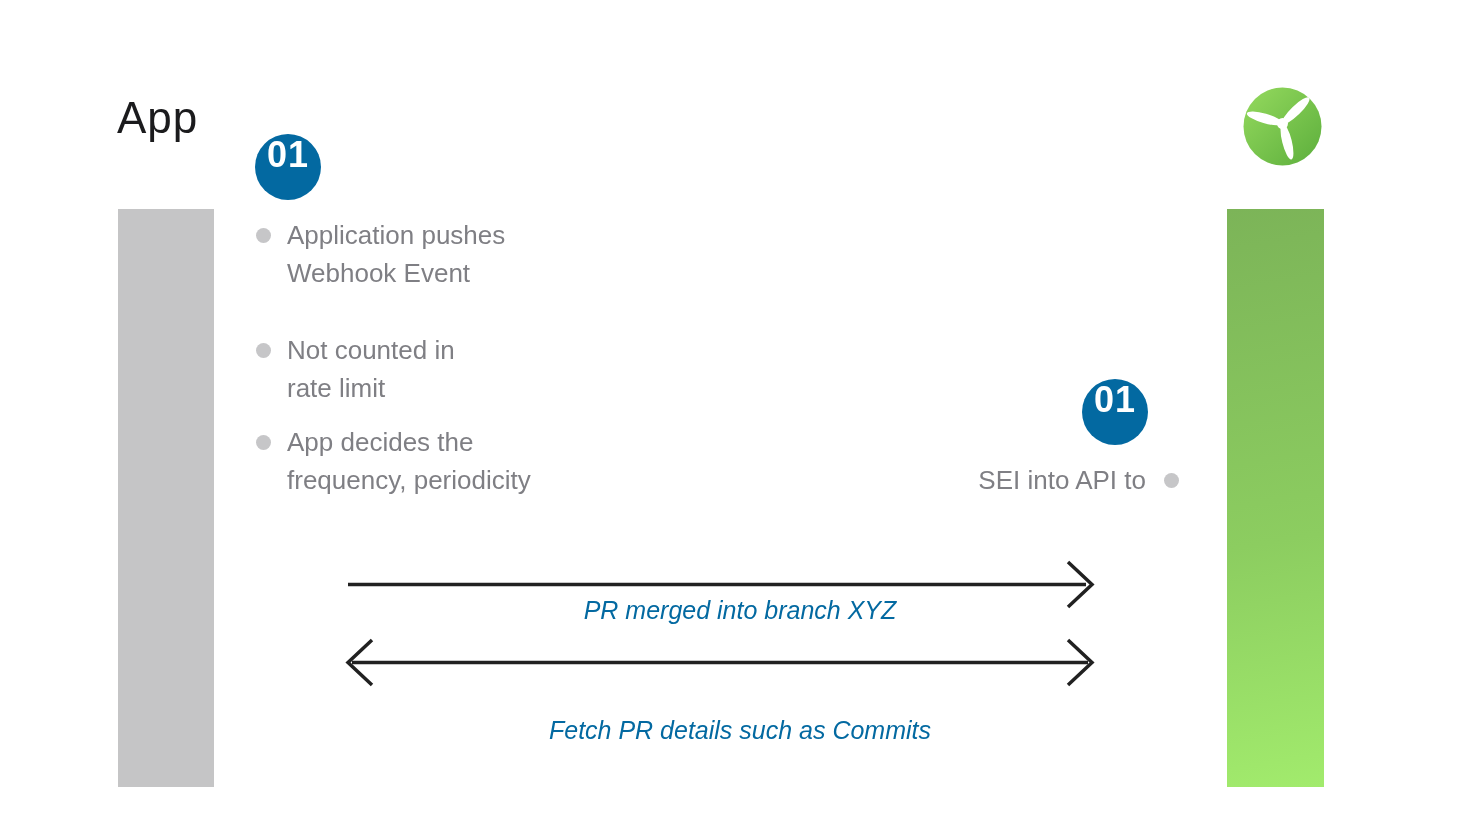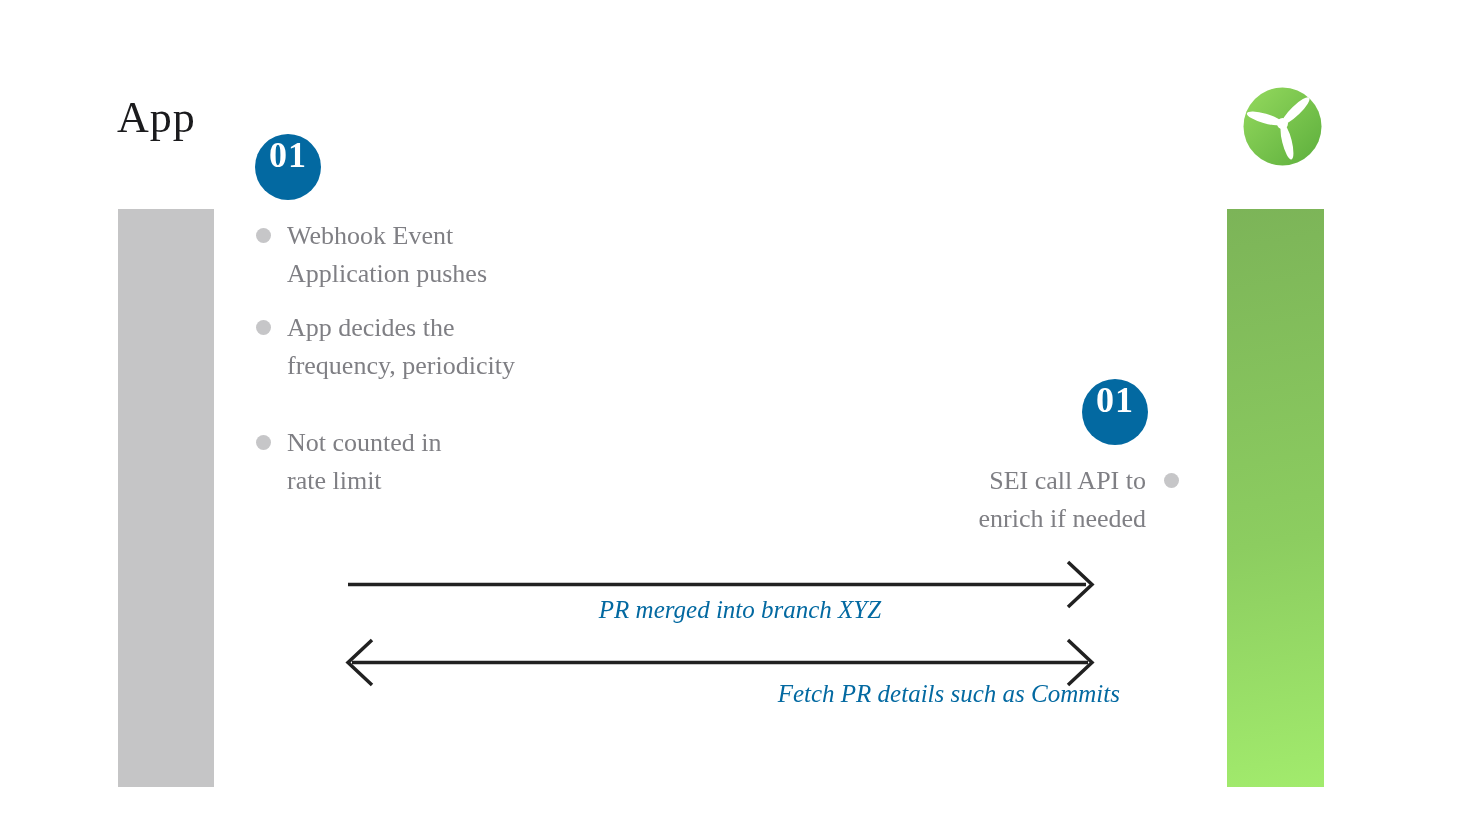--- a/index.html
+++ b/index.html
@@ -2,21 +2,21 @@
 <html><head>
 <meta charset="utf-8">
 <style>
   html, body { margin: 0; padding: 0; background: #ffffff; }
   .canvas {
     position: relative;
     width: 1460px;
     height: 787px;
     background: #ffffff;
     overflow: hidden;
-    font-family: Liberation Serif, serif;
+    font-family: Liberation Sans, sans-serif;
   }
 
   .title {
     position: absolute;
     left: 117px;
     top: 96px;
     font-size: 44px;
     font-weight: 500;
     letter-spacing: 1px;
     color: #1b1b1d;
@@ -121,21 +121,21 @@
   .arrow-label {
     position: absolute;
     left: 360px;
     width: 760px;
     text-align: center;
     font-size: 25px;
     font-style: italic;
     color: #0369a1;
   }
   .arrow-label-1 { top: 596px; }
-  .arrow-label-2 { top: 680px; text-align: right; }
+  .arrow-label-2 { top: 716px; }
 </style>
 </head>
 <body>
 
 <div class="canvas">
 
   <div class="title">App</div>
 
   <div class="lane-bar-left"></div>
   <div class="lane-bar-right"></div>
@@ -170,47 +170,46 @@
 
   <div class="badge badge-02">
     <span>01</span>
   </div>
 
   <div class="bullet-list">
 
     <div class="bullet-item">
       <span class="bullet-dot"></span>
       <div class="bullet-text">
+        <div>Application pushes</div>
         <div>Webhook Event</div>
-        <div>Application pushes</div>
+      </div>
+    </div>
+
+    <div class="bullet-item">
+      <span class="bullet-dot"></span>
+      <div class="bullet-text">
+        <div>Not counted in</div>
+        <div>rate limit</div>
       </div>
     </div>
 
     <div class="bullet-item tight">
       <span class="bullet-dot"></span>
       <div class="bullet-text">
         <div>App decides the</div>
         <div>frequency, periodicity</div>
       </div>
     </div>
 
-    <div class="bullet-item">
-      <span class="bullet-dot"></span>
-      <div class="bullet-text">
-        <div>Not counted in</div>
-        <div>rate limit</div>
-      </div>
-    </div>
-
   </div>
 
   <div class="note">
     <div class="note-text">
-      <div>SEI call API to</div>
-      <div>enrich if needed</div>
+      <div>SEI into API to</div>
     </div>
     <span class="bullet-dot"></span>
   </div>
 
   <svg class="arrows-svg" viewBox="0 0 760 145">
     <g stroke="#212121" stroke-width="3.5" fill="none">
 
       <line x1="8" y1="34.5" x2="746" y2="34.5"></line>
       <polyline points="728,12 752,34.5 728,57"></polyline>
 

